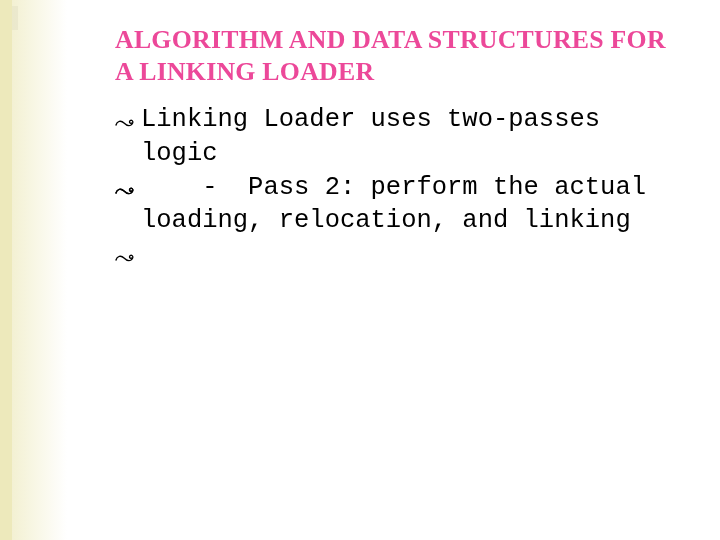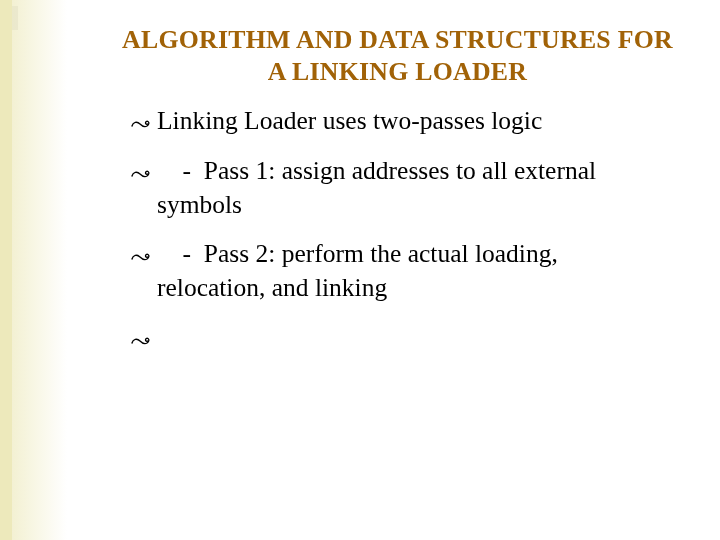--- a/index.html
+++ b/index.html
@@ -45,34 +45,34 @@
   .content {
     position: absolute;
     left: 115px;
     right: 40px;
     top: 24px;
   }
   .title {
     font-weight: bold;
     font-size: 25.8px;
     line-height: 1.25;
-    color: #a16207;
+    color: #ec4899;
     letter-spacing: 0.01em;
     margin-bottom: 15px;
-    text-align: center;
   }
   .bullets {
     font-size: 25.5px;
     line-height: 1.32;
     color: #000;
   }
   .bullet {
     position: relative;
     padding-left: 26px;
-    margin: 16px;
+    margin: 0;
+    font-family: Liberation Mono, monospace;
   }
   .bullet-mark {
     position: absolute;
     left: 0;
     top: 0.58em;
     width: 20px;
     height: 12px;
   }
   .bullet-mark svg {
     display: block;
@@ -99,21 +99,20 @@
         </span>
         <span>Linking Loader uses two-passes logic</span>
       </div>
 
       <div class="bullet">
         <span class="bullet-mark">
           <svg width="20" height="12" viewBox="0 0 20 12">
             <path d="M1 7 C 2 3, 6 2, 9 5 C 11 7, 13 9, 16 7 C 18 5.5, 18.5 3.5, 17 2.5 C 15.8 1.8, 14.5 2.6, 14.5 4 C 14.5 5.2, 15.7 5.6, 16.3 4.9" fill="none" stroke="#000" stroke-width="1.35" stroke-linecap="round"></path>
           </svg>
         </span>
-        <span>&nbsp;&nbsp;&nbsp;&nbsp;- &nbsp;Pass 1: assign addresses to all external symbols</span>
       </div>
 
       <div class="bullet">
         <span class="bullet-mark">
           <svg width="20" height="12" viewBox="0 0 20 12">
             <path d="M1 7 C 2 3, 6 2, 9 5 C 11 7, 13 9, 16 7 C 18 5.5, 18.5 3.5, 17 2.5 C 15.8 1.8, 14.5 2.6, 14.5 4 C 14.5 5.2, 15.7 5.6, 16.3 4.9" fill="none" stroke="#000" stroke-width="1.35" stroke-linecap="round"></path>
           </svg>
         </span>
         <span>&nbsp;&nbsp;&nbsp;&nbsp;- &nbsp;Pass 2: perform the actual loading, relocation, and linking</span>
       </div>

